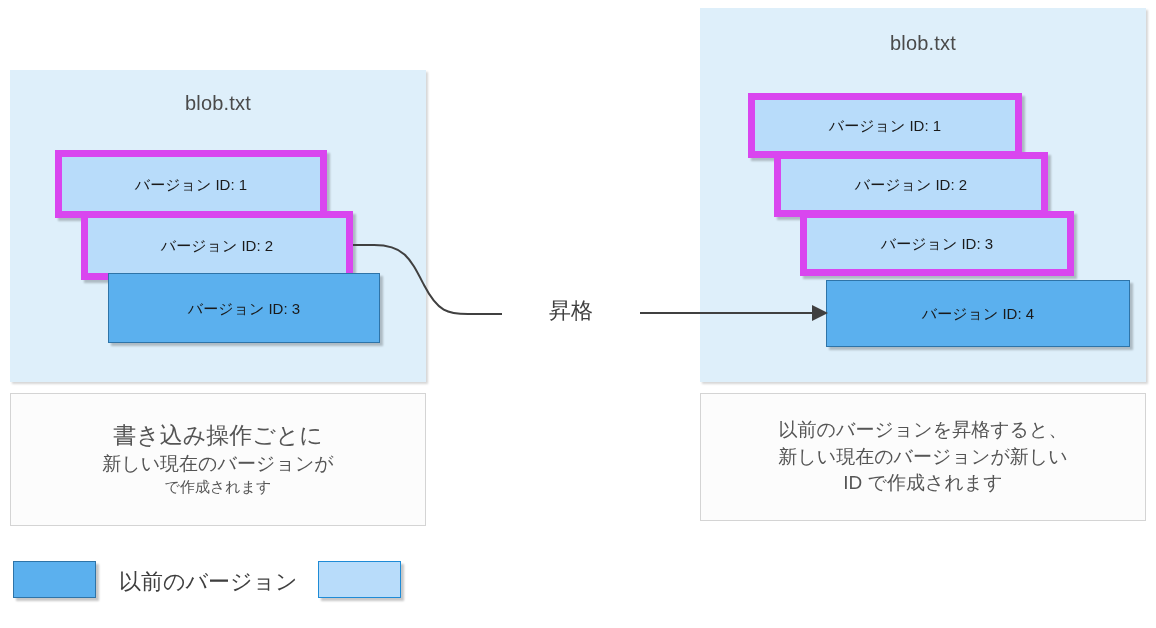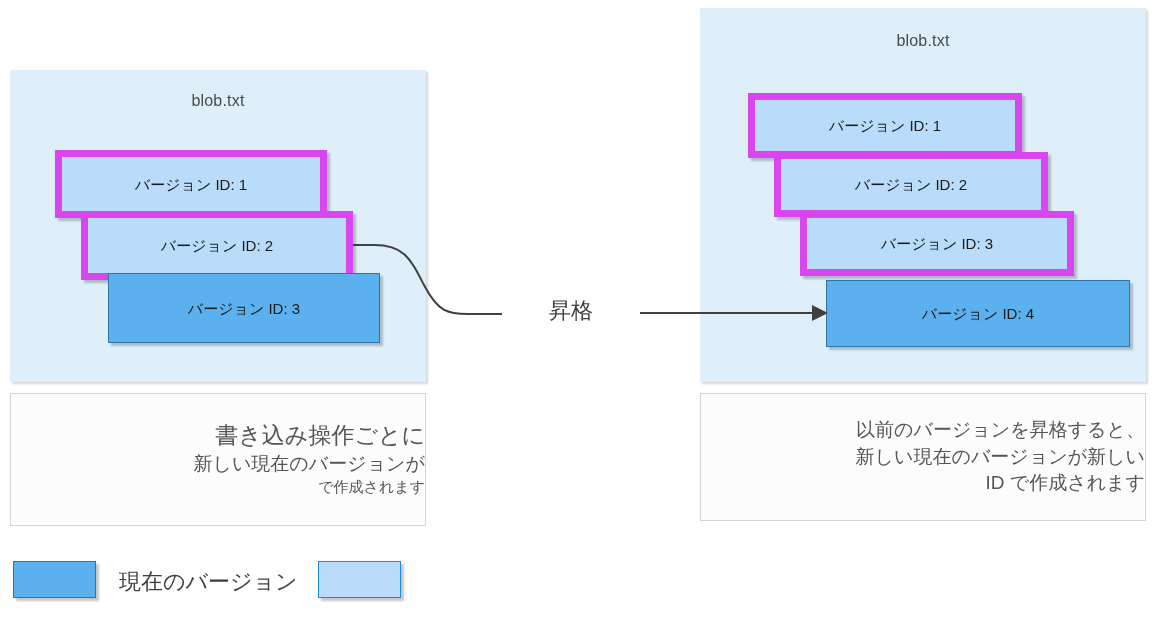--- a/index.html
+++ b/index.html
@@ -24,21 +24,21 @@
     box-shadow: 2px 2px 2px rgba(0,0,0,0.16);
   }
   #panel-left  { left: 10px;  top: 70px; width: 416px; height: 312px; }
   #panel-right { left: 700px; top: 8px;  width: 446px; height: 374px; }
 
   .panel-title {
     position: absolute;
     left: 0;
     right: 0;
     text-align: center;
-    font-size: 16px;
+    font-size: 20px;
     color: #4a4a4a;
     letter-spacing: 0.2px;
     white-space: nowrap;
   }
   #panel-left  .panel-title { top: 22px; }
   #panel-right .panel-title { top: 24px; }
 
   
   .vbox {
     position: absolute;
@@ -63,21 +63,21 @@
   }
 
   
   .caption {
     position: absolute;
     box-sizing: border-box;
     background: #FCFCFC;
     border: 1px solid #D4D4D4;
     display: flex;
     flex-direction: column;
-    align-items: flex-end;
+    align-items: center;
     justify-content: center;
     text-align: center;
     color: #555555;
   }
   #caption-left  { left: 10px;  top: 393px; width: 416px; height: 133px; }
   #caption-right { left: 700px; top: 393px; width: 446px; height: 128px; }
 
   .cap-l1 { font-size: 23px; line-height: 1.30; }
   .cap-l2 { font-size: 19px; line-height: 1.34; }
   .cap-l3 { font-size: 15px; line-height: 1.38; }
@@ -179,16 +179,16 @@
 </div>
 
 <div class="caption" id="caption-right">
   <div class="cap-u">以前のバージョンを昇格すると、</div>
   <div class="cap-u">新しい現在のバージョンが新しい</div>
   <div class="cap-u">ID で作成されます</div>
 </div>
 
 <div id="legend">
   <div class="legend-swatch current" id="legend-swatch-current"></div>
-  <div class="legend-label" id="legend-label-current">現在のバージョン</div>
+  <div class="legend-label" id="legend-label-current">以前のバージョン</div>
 
   <div class="legend-swatch previous" id="legend-swatch-previous"></div>
 </div>
 
 </body></html>

